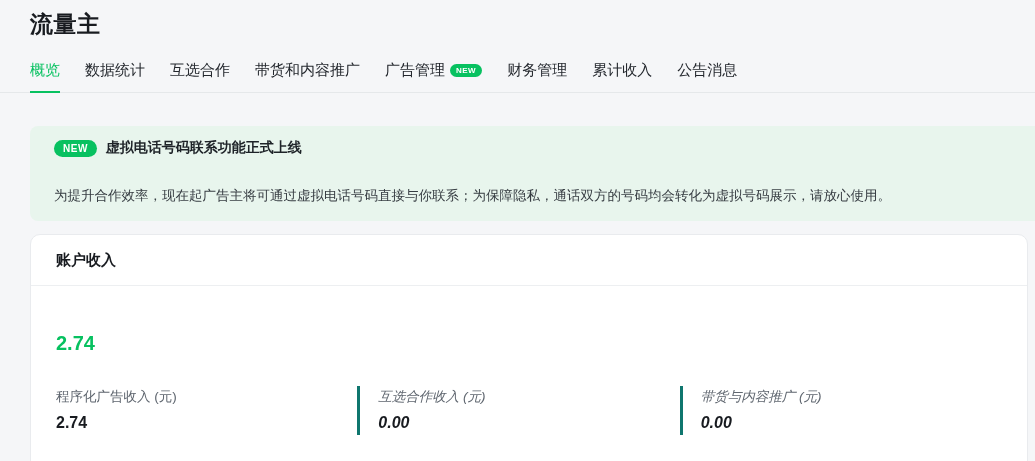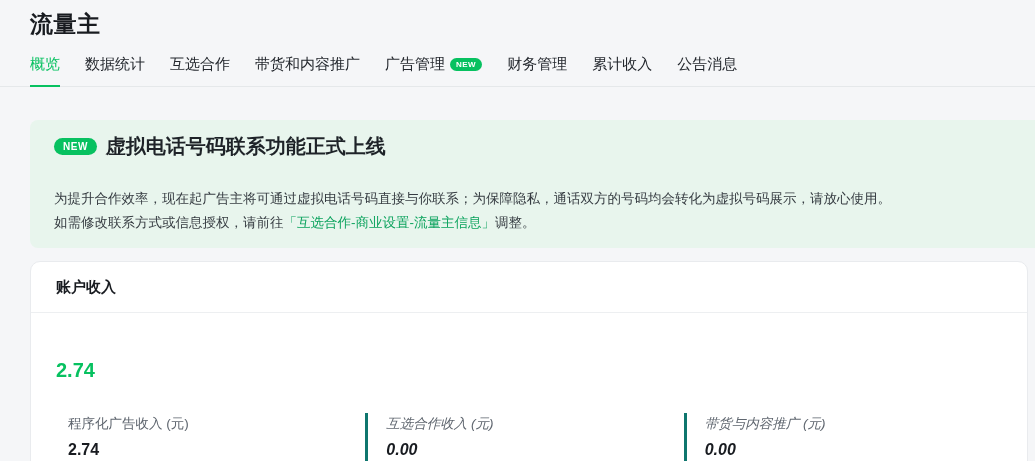--- a/index.html
+++ b/index.html
@@ -17,21 +17,21 @@
     padding: 9px 0 0 30px;
     font-size: 23px;
     font-weight: bold;
     color: #181b20;
     letter-spacing: 0.5px;
   }
   .tabbar {
     display: flex;
     align-items: flex-end;
     gap: 25px;
-    margin-top: 15px;
+    margin-top: 21px;
     padding: 0 30px;
     border-bottom: 1px solid #e5e8ea;
   }
   .tab {
     font-size: 15px;
     color: #24282e;
     padding-bottom: 11px;
     cursor: pointer;
     white-space: nowrap;
     border-bottom: 2px solid transparent;
@@ -70,21 +70,21 @@
     background: #07c160;
     color: #ffffff;
     font-size: 10px;
     font-weight: bold;
     line-height: 1;
     padding: 4px 9px 3px;
     border-radius: 10px;
     letter-spacing: 0.5px;
   }
   .banner-title {
-    font-size: 20px;
+    font-size: 14px;
     font-weight: bold;
     color: #1e2328;
   }
   .banner-line {
     font-size: 13.5px;
     color: #363c42;
     line-height: 21px;
   }
   .banner-line.first { margin-top: 28px; }
   .banner-line.second { margin-top: 3px; }
@@ -118,21 +118,20 @@
   }
   .total-value {
     margin-top: 9px;
     font-size: 20px;
     font-weight: bold;
     color: #07c160;
   }
   .breakdown-row {
     display: flex;
     margin-top: 31px;
-    margin-left: 12px;
   }
   .breakdown-col {
     flex: 1;
     padding: 2px 0 3px;
   }
   .breakdown-col + .breakdown-col {
     border-left: 3px solid #0f766e;
     padding-left: 18px;
     font-style: italic;
   }
@@ -158,23 +157,20 @@
   <div class="tab">累计收入</div>
   <div class="tab">公告消息</div>
 </div>
 
 <div class="banner">
   <div class="banner-title-row">
     <span class="banner-new-badge">NEW</span>
     <span class="banner-title">虚拟电话号码联系功能正式上线</span>
   </div>
   <div class="banner-line first">为提升合作效率，现在起广告主将可通过虚拟电话号码直接与你联系；为保障隐私，通话双方的号码均会转化为虚拟号码展示，请放心使用。</div>
-  <div class="banner-line second">
-    <span>如需修改联系方式或信息授权，请前往</span><span class="banner-link">「互选合作-商业设置-流量主信息」</span><span>调整。</span>
-  </div>
 </div>
 
 <div class="card">
   <div class="card-header">账户收入</div>
   <div class="card-body">
     <div class="total-value">2.74</div>
     <div class="breakdown-row">
       <div class="breakdown-col">
         <div class="stat-label">程序化广告收入 (元)</div>
         <div class="breakdown-value">2.74</div>

